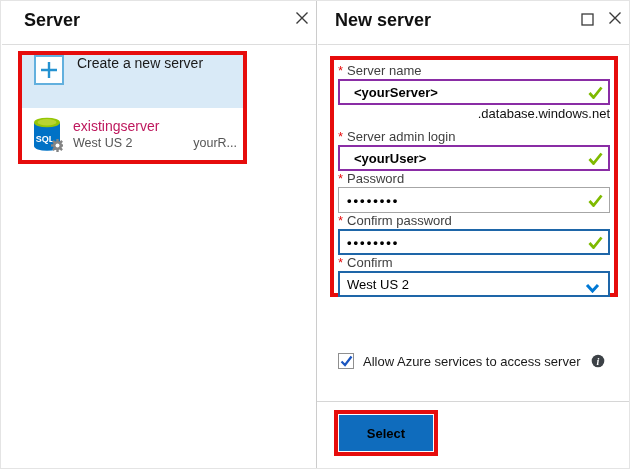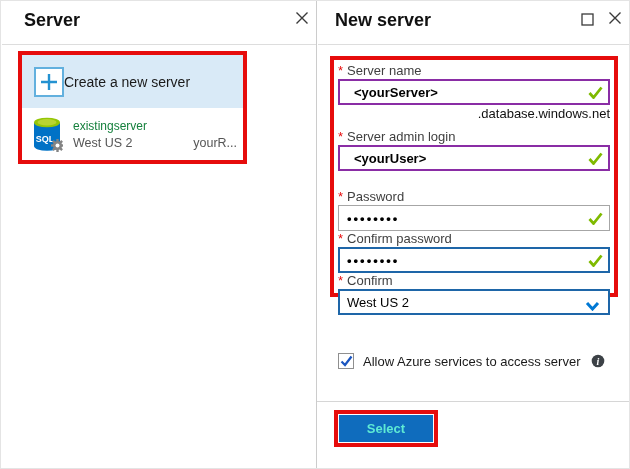--- a/index.html
+++ b/index.html
@@ -19,33 +19,33 @@
   .panel-right .hdr .title { left:17px; }
   .icon-btn { position:absolute; top:9px; width:16px; height:16px; border:none; background:none; padding:0; cursor:pointer; display:flex; align-items:center; justify-content:center; }
   .close-l   { left:292px; }
   .restore-r { left:261px; top:10px; }
   .close-r   { left:289px; }
 
   .redbox { position:absolute; border:4px solid var(--annotation,#e60c0c); }
 
   
   .listbox { left:17px; top:50px; width:229px; height:113px; }
-  .row-create { height:53px; background:var(--selected_bg,#d9eaf7); display:flex; align-items:center; padding-left:12px; cursor:pointer; }
+  .row-create { height:53px; background:var(--selected_bg,#d9eaf7); display:flex; padding-left:12px; gap:13px; cursor:pointer; }
   .plus-box { width:30px; height:30px; background:#fff; border:2px solid var(--plus_border,#62b0de); display:flex; align-items:center; justify-content:center; flex:0 0 auto; }
   .row-create .lbl { font-size:14px; color:#1a1a1a; }
   .row-exist { height:52px; background:#fff; display:flex; align-items:center; gap:10px; padding:0 6px 0 9px; cursor:pointer; }
   .srv-info { flex:1; min-width:0; }
-  .srv-name { font-size:12px; line-height:17px; color:#15803d; }
+  .srv-name { font-size:14px; line-height:17px; color:#be185d; }
   .srv-sub  { display:flex; justify-content:space-between; font-size:12.5px; line-height:16px; color:#555; }
 
   
   .formbox { left:13px; top:55px; width:288px; height:241px; padding:3px 4px; background:#fff; }
   .fg-label { display:block; font-size:13px; height:16px; line-height:16px; color:#404040; white-space:nowrap; }
   .req { color:var(--annotation,#d30c0c); margin-right:4px; }
-  .mt4 { margin-top:8px; } .mt16 { } .mt18 { margin-top:18px; }
+  .mt4 { margin-top:8px; } .mt16 { } .mt18 { }
   .input-wrap { position:relative; height:26px; }
   .input-wrap input {
     width:100%; height:100%; border:1px solid var(--input_border,#a6a6a6); background:#fff;
     font-family:inherit; font-size:13px; color:#000; padding:0 28px 0 8px; outline:none;
   }
   .input-wrap input.bold { font-weight:700; }
   .input-wrap input.dots { font-weight:700; letter-spacing:2px; }
   .input-wrap.edited input    { border:2px solid var(--edited_border,#8a2da5); padding-left:14px; }
   .input-wrap.focusblue input { border:2px solid var(--focus_border,#1e66a8); padding-left:7px; }
   .check { position:absolute; right:7px; top:6px; pointer-events:none; }
@@ -54,22 +54,22 @@
     display:flex; align-items:center; font-size:13px; color:#000; padding:0 28px 0 7px; cursor:pointer; }
   .dropdown .chev { position:absolute; right:8px; top:8px; }
 
   .cbrow { position:absolute; left:21px; top:352px; display:flex; align-items:center; gap:9px; }
   .cbbox { width:16px; height:16px; border:1px solid #8f8f8f; background:#fff; display:flex; align-items:center; justify-content:center; cursor:pointer; flex:0 0 auto; }
   .cbl { font-size:13px; color:#1a1a1a; white-space:nowrap; }
   .info { display:inline-flex; margin-left:2px; cursor:pointer; }
 
   .footline { position:absolute; left:0; right:0; top:400px; height:1px; background:var(--divider,#d6d6d6); }
   .selbox { left:17px; top:409px; padding:1px; background:#fff; }
-  .btn-select { display:block; width:94px; height:27px; border:none; background:var(--accent,#0f6cbd);
-    color:#5eead4; font-family:inherit; font-size:13px; font-weight:700; cursor:pointer; }
+  .btn-select { display:block; width:94px; height:36px; border:none; background:var(--accent,#0f6cbd);
+    color:#000000; font-family:inherit; font-size:13px; font-weight:700; cursor:pointer; }
 </style>
 </head>
 <body>
 
 <div class="screen">
 
   <section class="panel panel-left">
     <div class="hdr">
       <span class="title">Server</span>
       <button class="icon-btn close-l" aria-label="Close">

